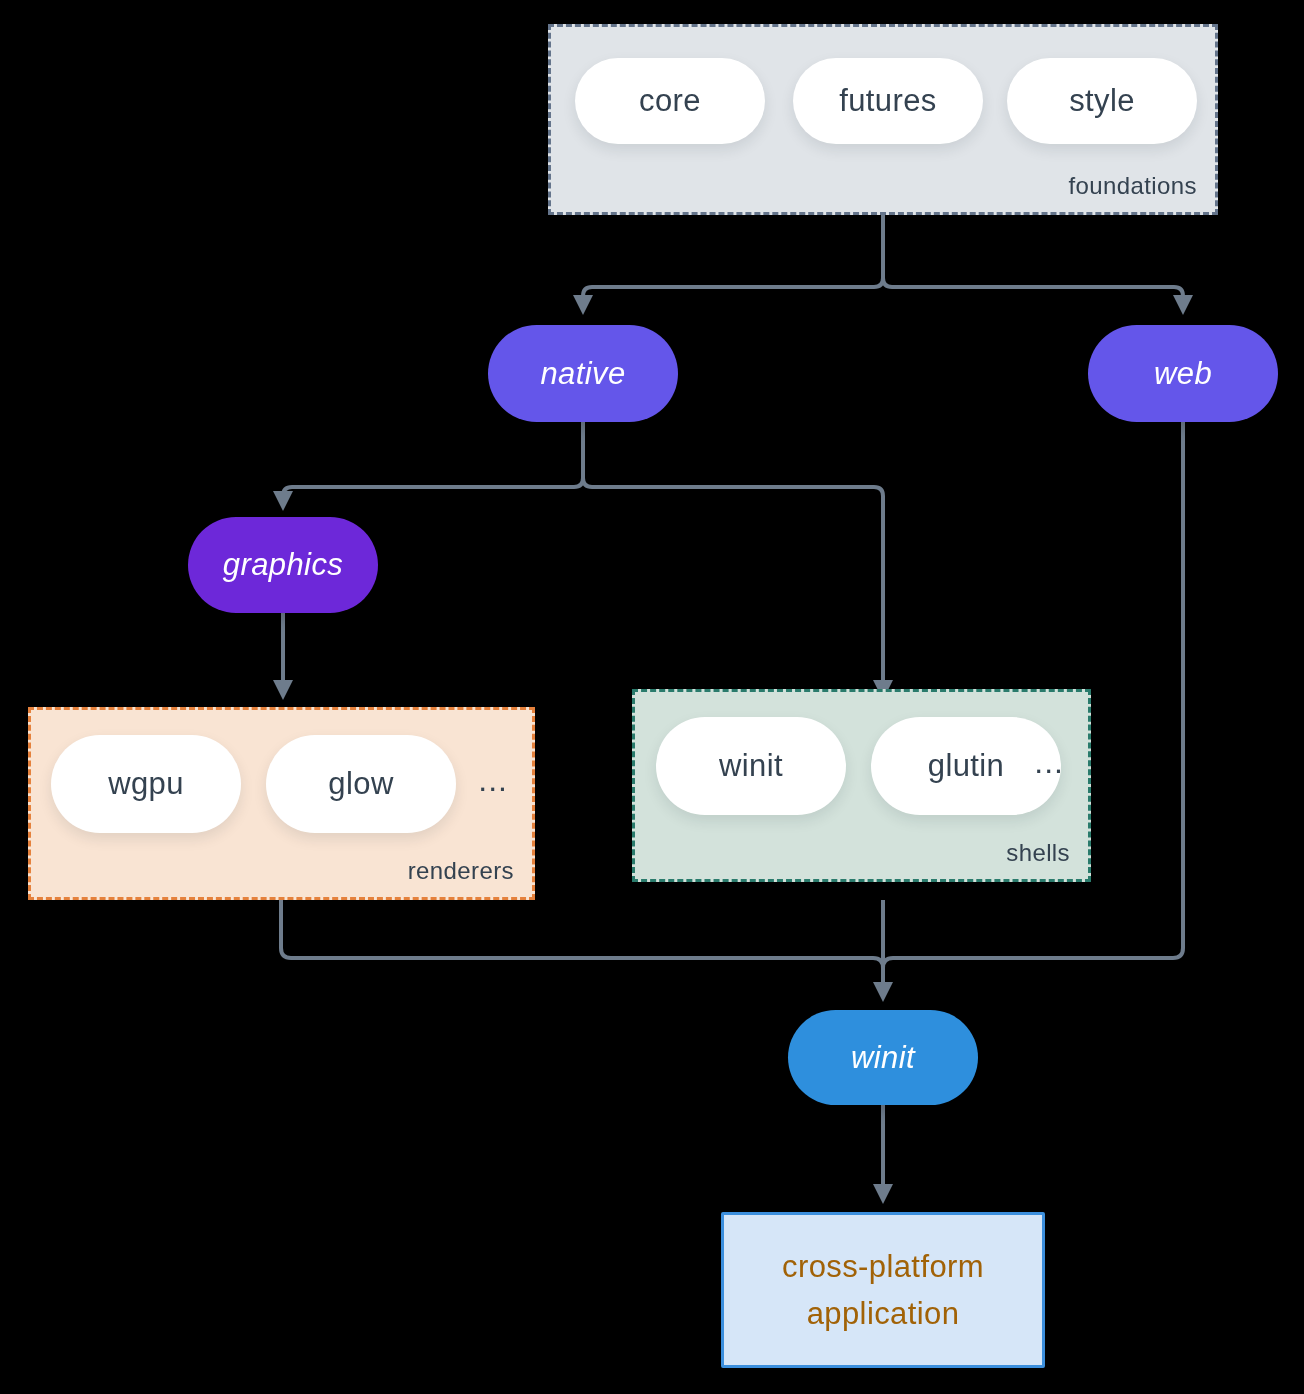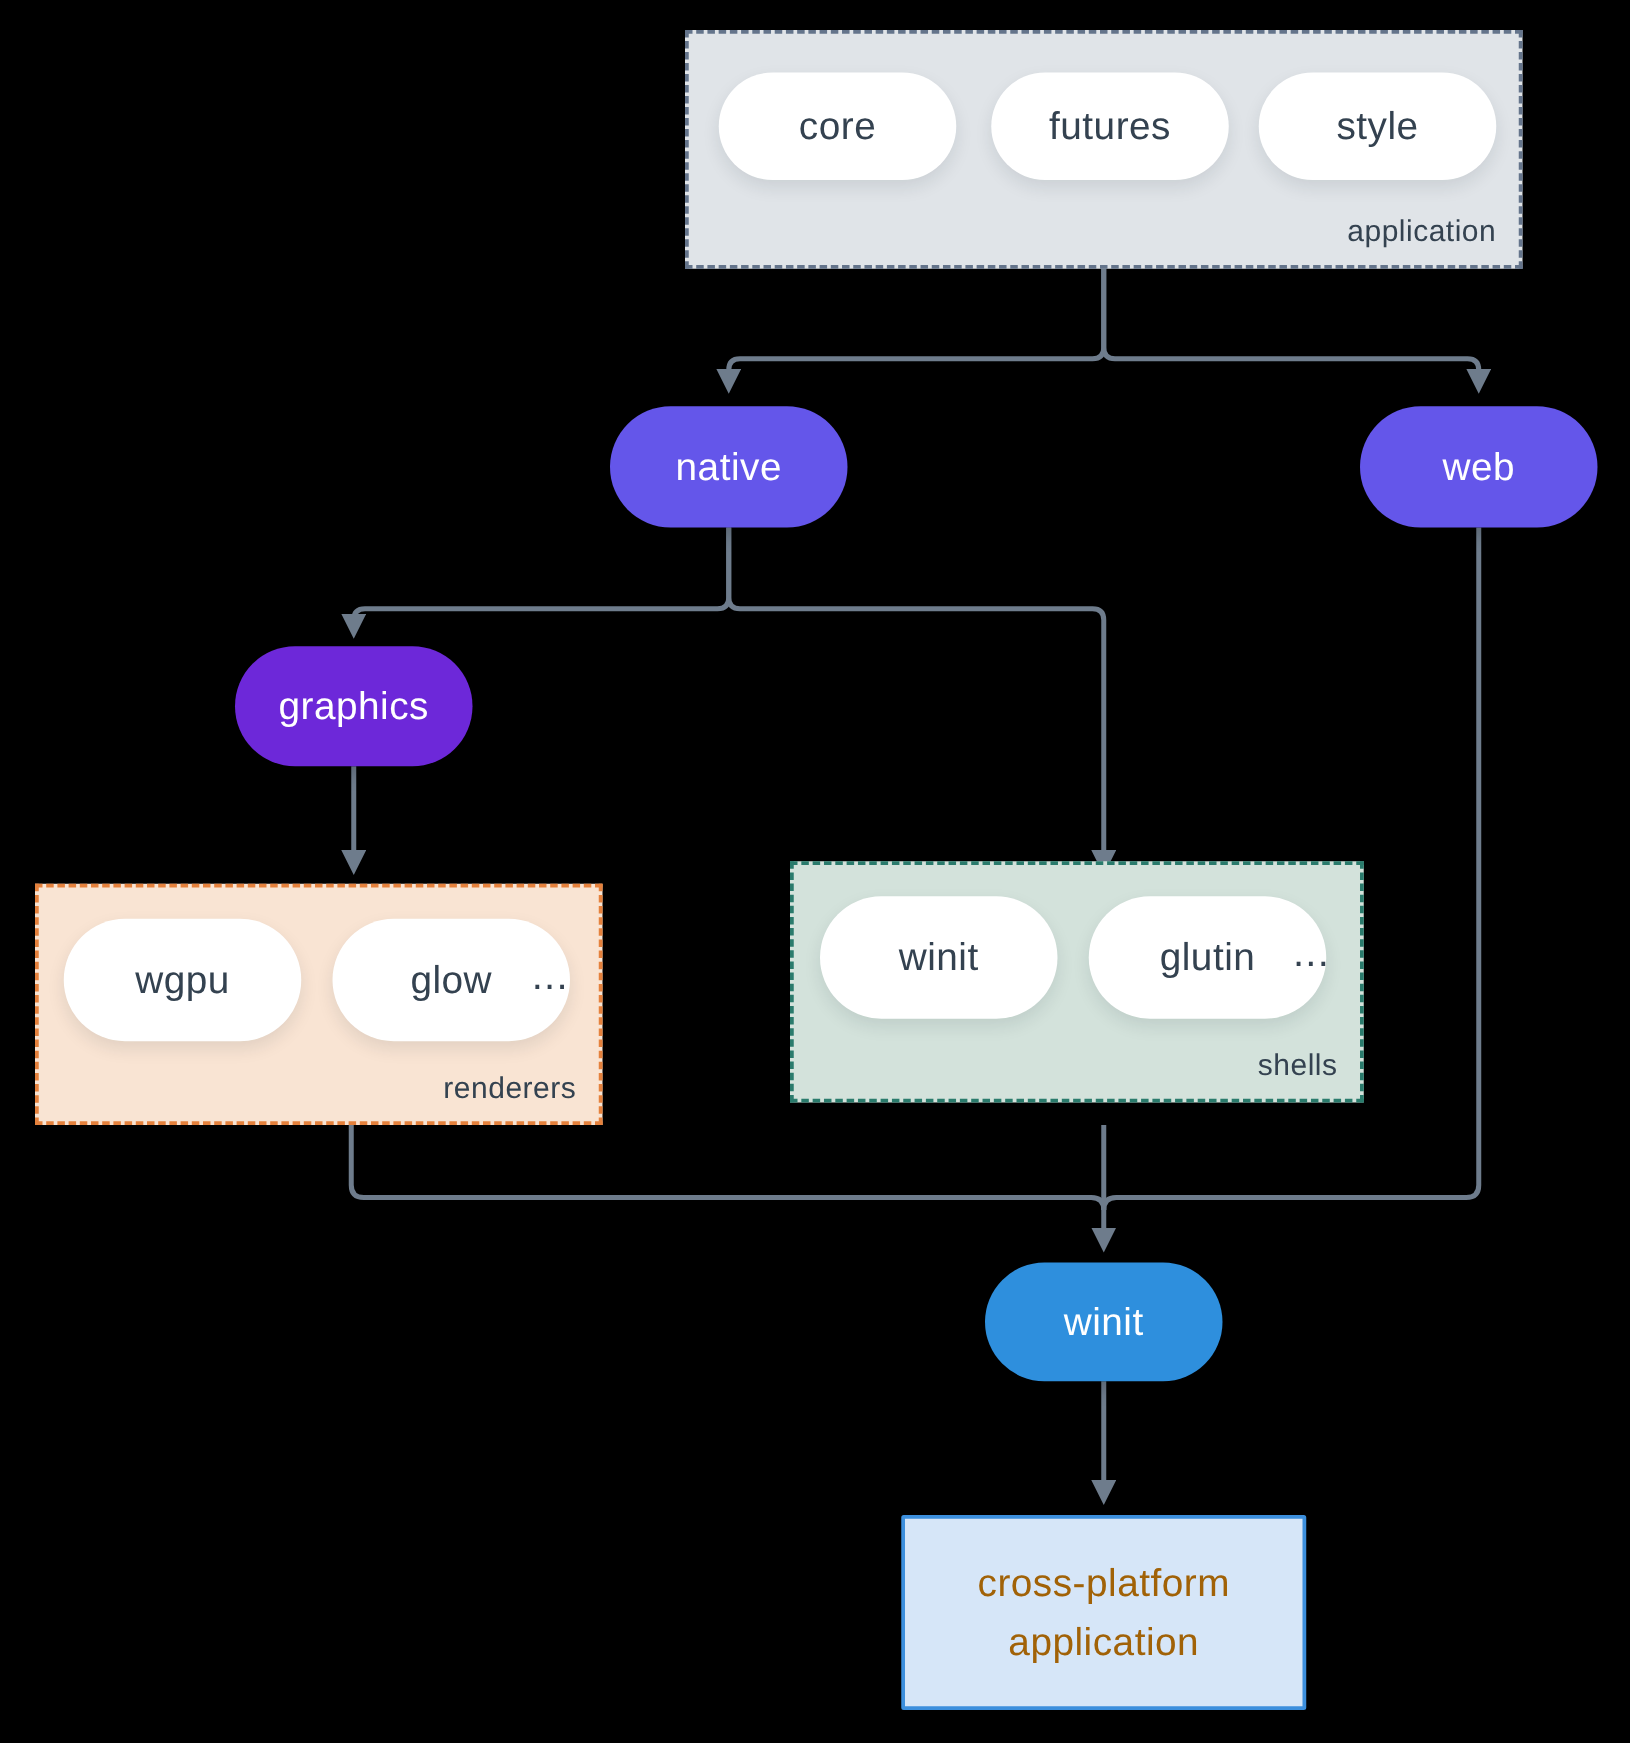--- a/index.html
+++ b/index.html
@@ -24,21 +24,21 @@
   .group {
     position: absolute;
     box-sizing: border-box;
   }
   .group.foundations {
     left: 548px; top: 24px; width: 670px; height: 191px;
     background: #e0e4e8;
     border: 3px dashed #64748b;
   }
   .group.renderers {
-    left: 28px; top: 707px; width: 454px; height: 193px;
+    left: 28px; top: 707px; width: 507px; height: 193px;
     background: #f9e4d3;
     border: 3px dashed #e5813c;
   }
   .group.shells {
     left: 632px; top: 689px; width: 459px; height: 193px;
     background: #d3e2db;
     border: 3px dashed #2a7b6c;
   }
   .group-label {
     position: absolute;
@@ -58,20 +58,21 @@
     white-space: nowrap;
   }
   .pill.white {
     background: #ffffff;
     color: #344250;
     box-shadow: 0 6px 14px rgba(20, 35, 50, 0.10);
   }
   .pill.colored {
     color: #ffffff;
     box-shadow: 0 6px 14px rgba(0, 0, 0, 0.18);
+    font-style: italic;
   }
   .pill.purple { background: #6456ea; }
   .pill.orange { background: #6d28d9; }
   .pill.blue   { background: #2e8fdd; }
 
   .ellipsis {
     position: absolute;
     font-size: 32px;
     color: #344250;
     letter-spacing: 1px;
@@ -120,21 +121,21 @@
       <path d="M883 900 V996" marker-end="url(#arw)"></path>
 
       <path d="M883 1105 V1198" marker-end="url(#arw)"></path>
     </g>
   </svg>
 
   <div class="group foundations">
     <div class="pill white" style="left:242px; top:31px; width:190px; height:86px;">futures</div>
     <div class="pill white" style="left:24px; top:31px; width:190px; height:86px;">core</div>
     <div class="pill white" style="left:456px; top:31px; width:190px; height:86px;">style</div>
-    <div class="group-label">application</div>
+    <div class="group-label">foundations</div>
   </div>
 
   <div class="pill colored purple" style="left:488px; top:325px; width:190px; height:97px;">native</div>
   <div class="pill colored purple" style="left:1088px; top:325px; width:190px; height:97px;">web</div>
 
   <div class="pill colored orange" style="left:188px; top:517px; width:190px; height:96px;">graphics</div>
 
   <div class="group renderers">
     <div class="pill white" style="left:20px; top:25px; width:190px; height:98px;">wgpu</div>
     <div class="pill white" style="left:235px; top:25px; width:190px; height:98px;">glow</div>

